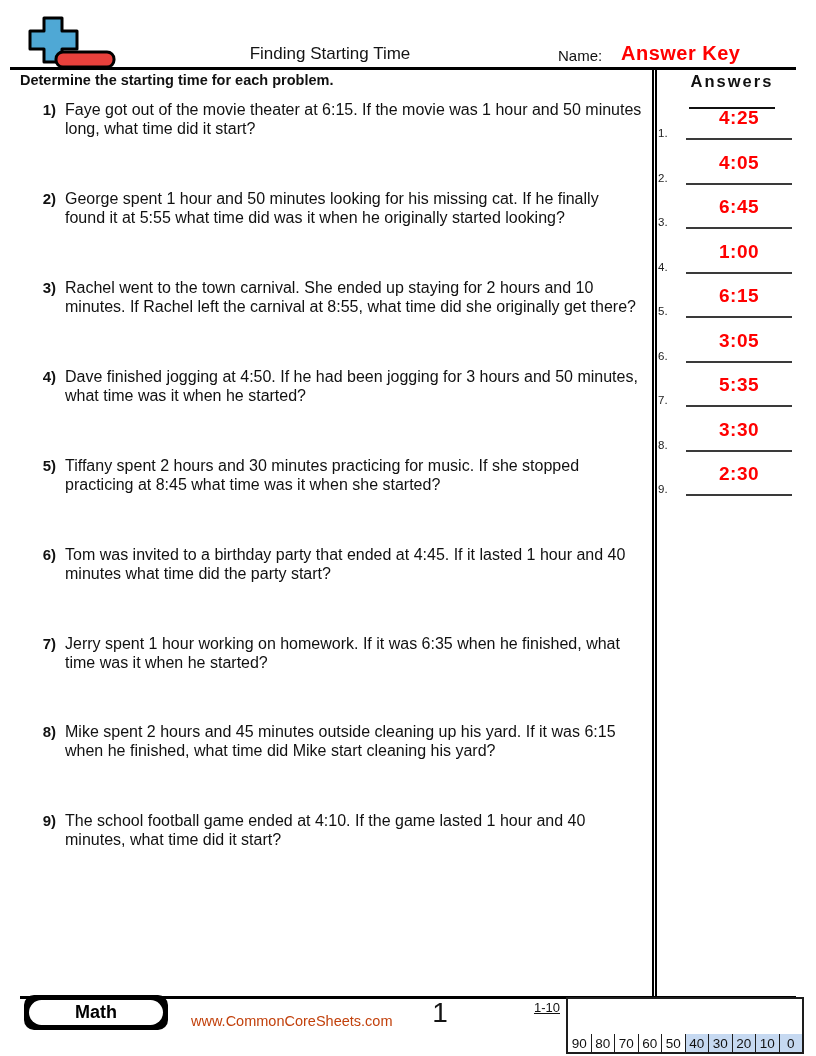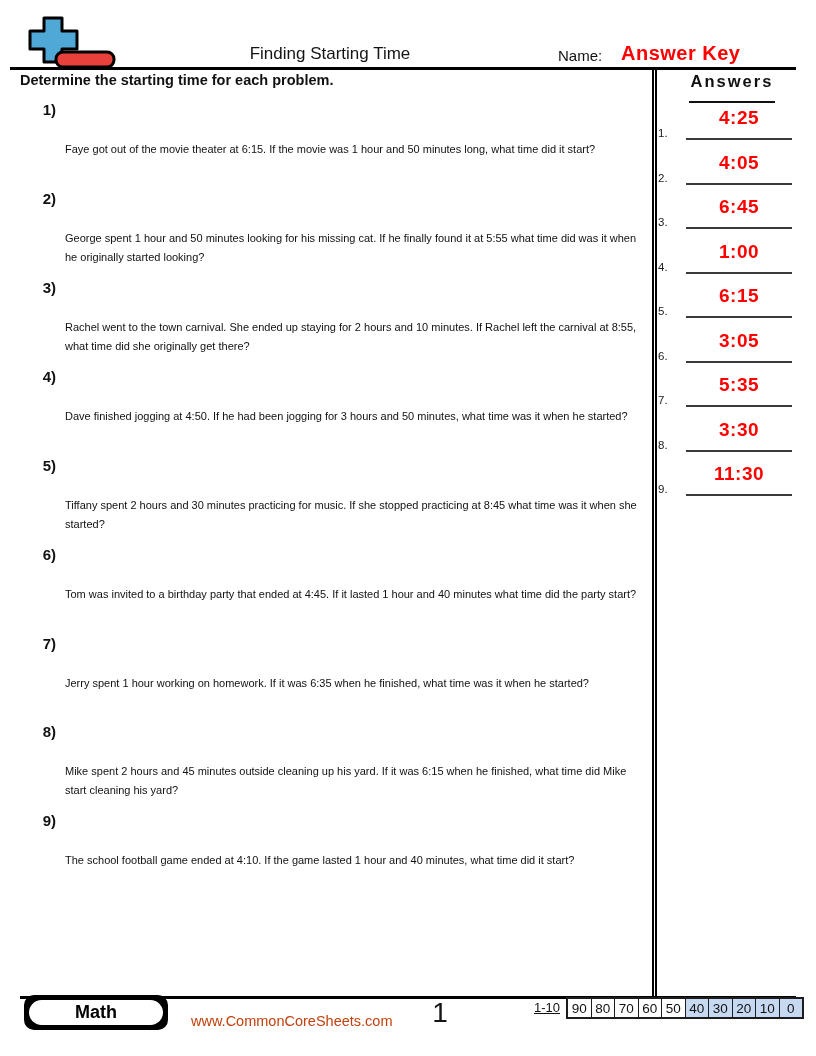--- a/index.html
+++ b/index.html
@@ -16,44 +16,44 @@
   .name-value{position:absolute;left:621px;top:42px;font-size:20px;font-weight:bold;
     color:var(--accent-red);letter-spacing:.5px;}
   .header-line{position:absolute;left:10px;top:67px;width:786px;height:3px;background:#000;}
   .instruction{position:absolute;left:20px;top:72px;font-size:14.5px;font-weight:bold;}
   
   .divider{position:absolute;left:652px;top:70px;height:927px;width:1px;
     border-left:2px solid #000;border-right:2px solid #000;background:#fff;}
   
   .question{position:absolute;left:30px;width:615px;display:flex;align-items:flex-start;}
   .q-num{width:26px;flex:0 0 26px;text-align:right;font-weight:bold;font-size:15px;line-height:19px;}
-  .q-text{margin-left:9px;width:577px;font-size:11px;line-height:19px;margin-top:40px;}
+  .q-text{margin-left:9px;width:577px;font-size:16px;line-height:19px;}
   
   .answers-heading{position:absolute;left:662px;top:72px;width:140px;text-align:center;
     font-size:16.5px;font-weight:bold;letter-spacing:2px;}
-  .answers-heading span{border-bottom:2px solid #111;padding:0 2px 11px 2px;}
+  .answers-heading span{border-bottom:2px solid #111;padding:0 2px 17px 2px;}
   .answer-row{position:absolute;left:656px;width:150px;height:34px;}
   .answer-num{position:absolute;left:2px;bottom:1px;width:24px;font-size:11.5px;color:#222;}
   .answer-line{position:absolute;left:30px;bottom:0;width:106px;border-bottom:2px solid #3a3a3a;
     text-align:center;}
   .answer-value{display:inline-block;font-size:19px;font-weight:bold;color:var(--accent-red);
     padding-bottom:9px;letter-spacing:.5px;}
   
   .footer-line{position:absolute;left:20px;top:996px;width:776px;height:3px;background:#000;}
   .badge{position:absolute;left:24px;top:995px;width:144px;height:35px;background:#000;border-radius:10px;}
   .badge-pill{position:absolute;left:5px;top:5px;right:5px;bottom:5px;background:#fff;
     border-radius:16px;display:flex;align-items:center;justify-content:center;
     font-size:18px;font-weight:bold;color:#000;}
   .website{position:absolute;left:176px;top:1013px;font-size:14.5px;color:#c2410c;margin-left:15px;}
   .page-number{position:absolute;left:380px;top:997px;width:120px;text-align:center;
     font-size:28px;font-weight:400;color:#141414;}
   .range-label{position:absolute;left:500px;top:1000px;width:60px;text-align:right;font-size:13px;text-decoration:underline;}
   .score-table{position:absolute;left:566px;top:997px;display:flex;border:2px solid #1d1d1d;background:#fff;}
   .score-cell{width:22.5px;height:18px;display:flex;align-items:center;justify-content:center;
-    font-size:13.5px;border-left:1px solid #1d1d1d;}
+    font-size:13.5px;border-left:1px solid #1d1d1d;margin-top:35px;}
   .score-cell:first-child{border-left:none;}
   .score-cell.hl{background:var(--score-highlight);}
 </style>
 </head>
 <body>
 
 <div class="page">
 
   <svg class="logo" viewBox="0 0 92 56">
     <path d="M16 2 H34 V15 H49 V33 H34 V46 H16 V33 H2 V15 H16 Z" fill="var(--logo-blue)" stroke="#000" stroke-width="3" stroke-linejoin="round"></path>
@@ -136,21 +136,21 @@
   <div class="answer-row" style="top:373px">
     <span class="answer-num">7.</span>
     <span class="answer-line"><span class="answer-value">5:35</span></span>
   </div>
   <div class="answer-row" style="top:418px">
     <span class="answer-num">8.</span>
     <span class="answer-line"><span class="answer-value">3:30</span></span>
   </div>
   <div class="answer-row" style="top:462px">
     <span class="answer-num">9.</span>
-    <span class="answer-line"><span class="answer-value">11:30</span></span>
+    <span class="answer-line"><span class="answer-value">2:30</span></span>
   </div>
 
   <div class="footer-line"></div>
   <div class="badge">
     <div class="badge-pill">Math</div>
   </div>
   <div class="website">www.CommonCoreSheets.com</div>
   <div class="page-number">1</div>
   <div class="range-label">1-10</div>
   <div class="score-table">

